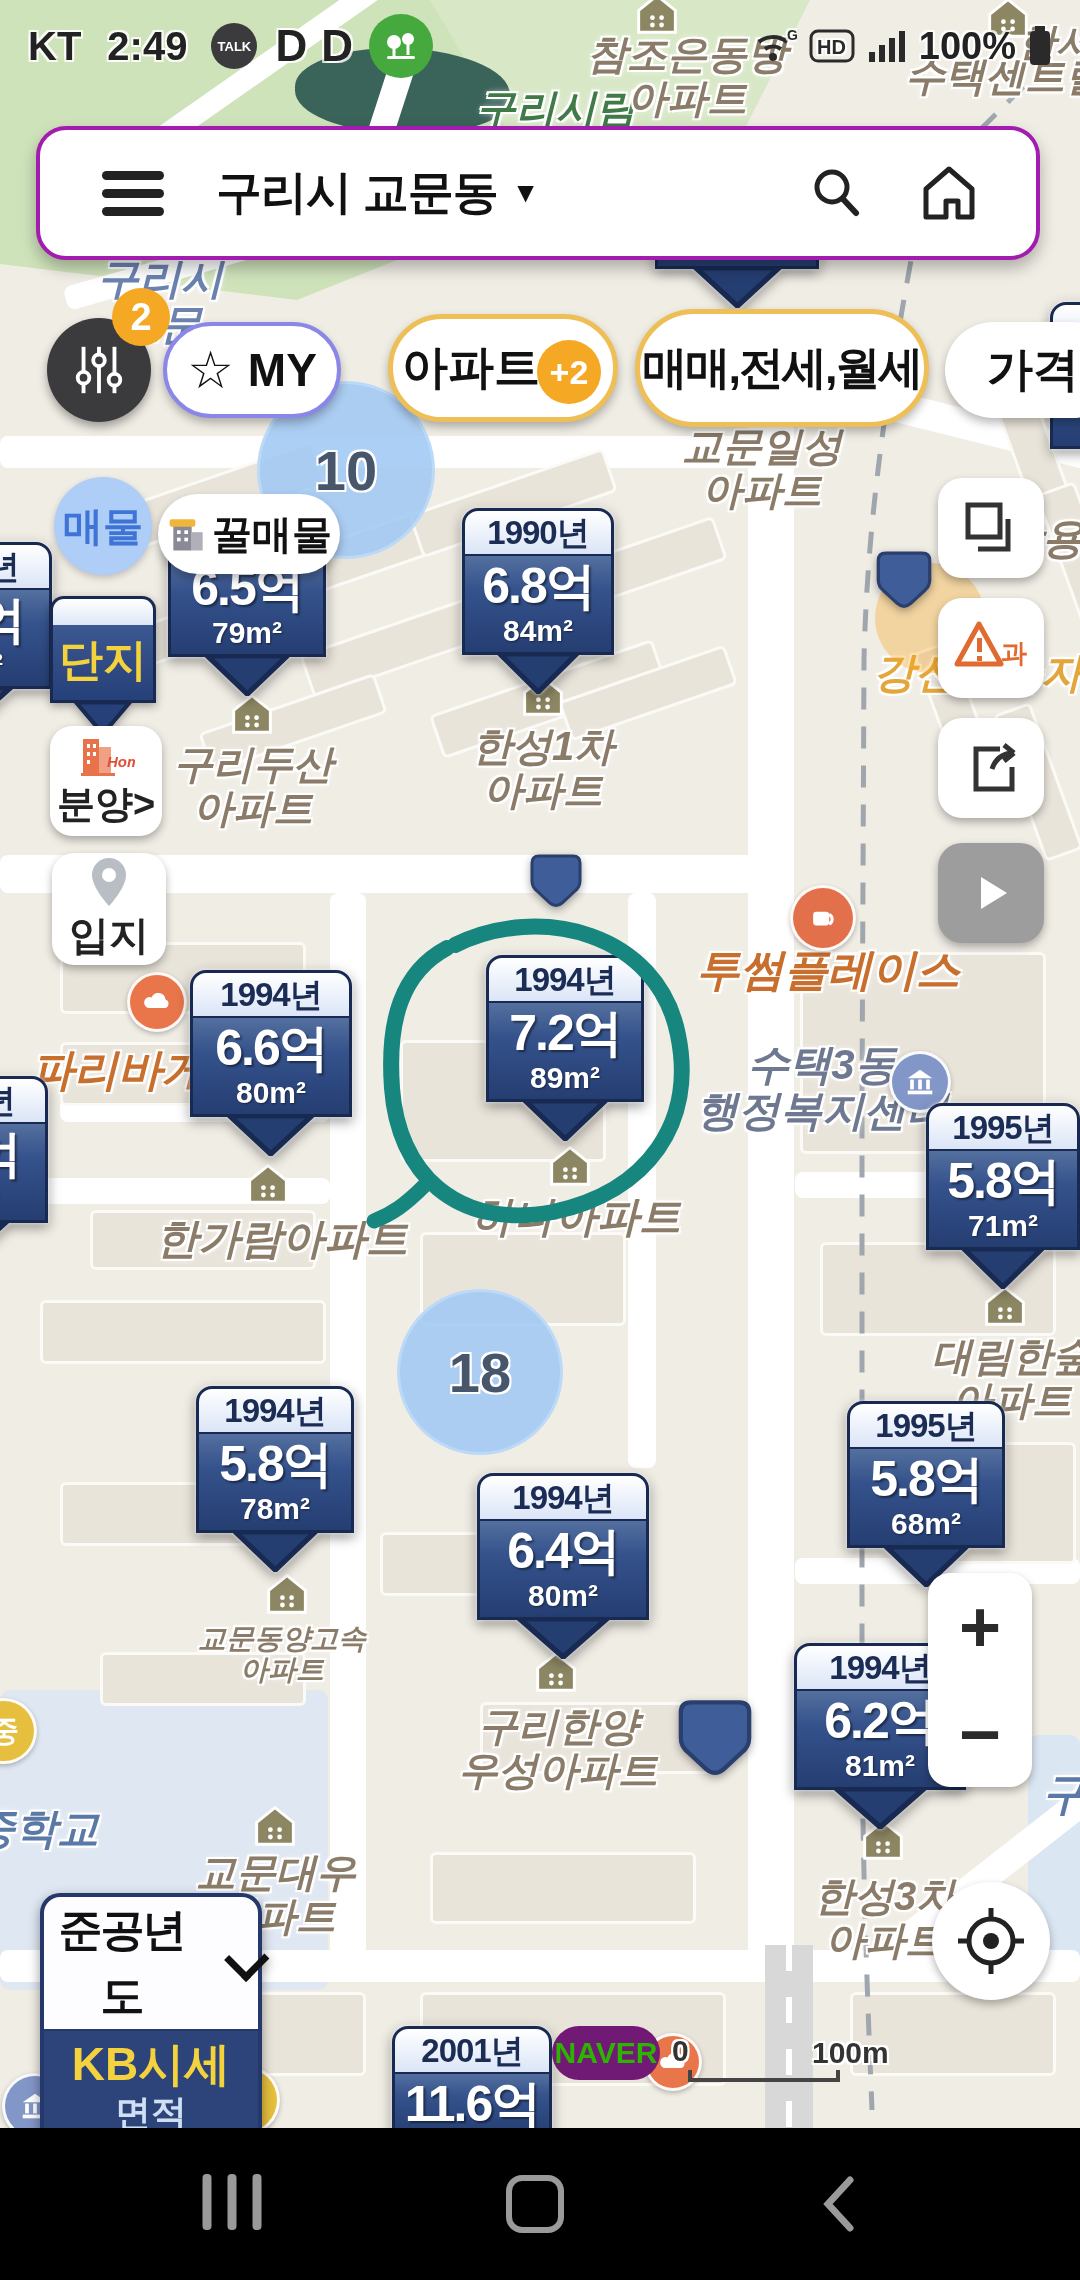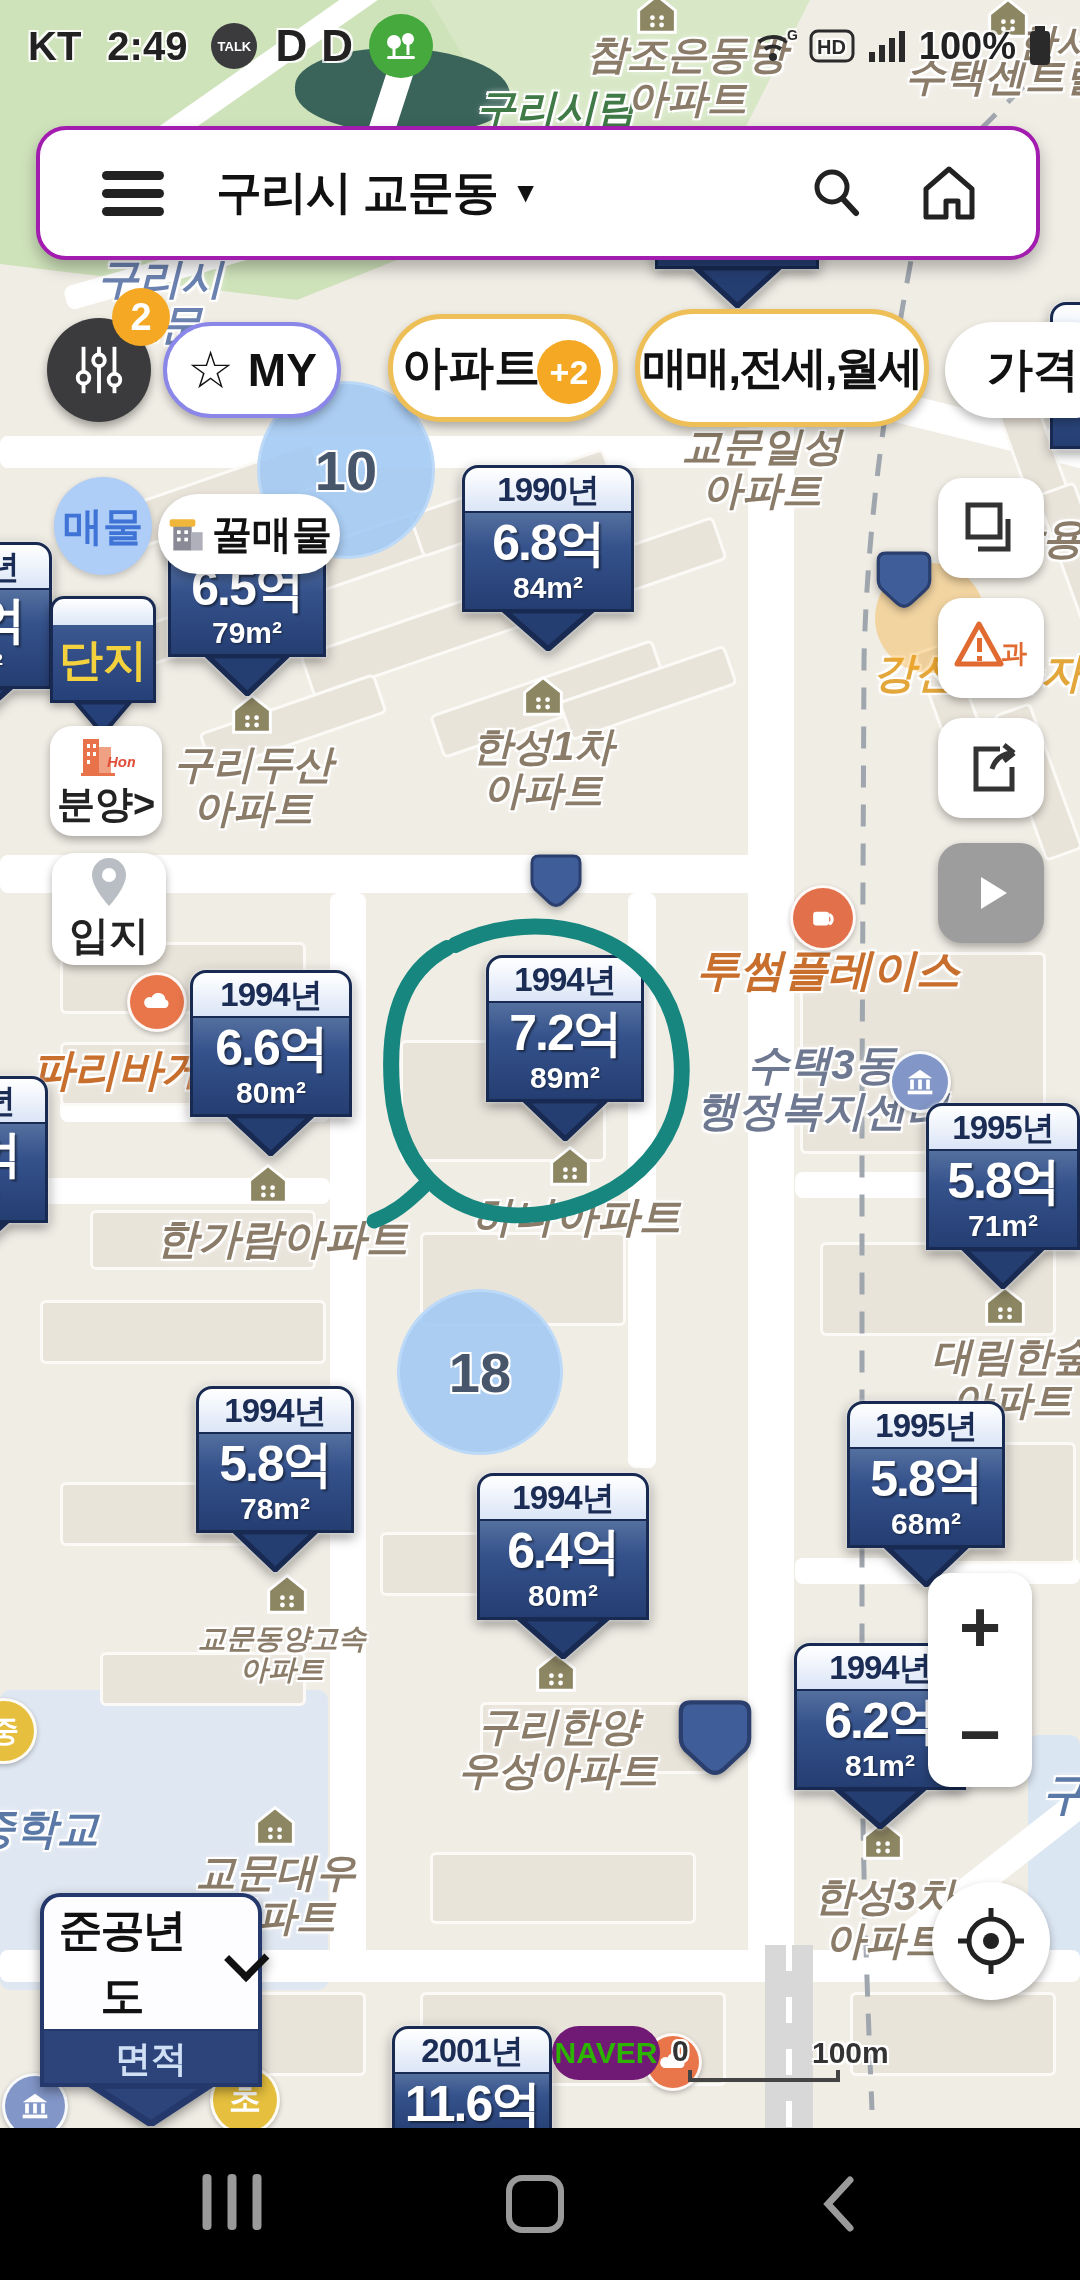--- a/index.html
+++ b/index.html
@@ -402,21 +402,21 @@
         <div class="marker" style="left: 168px; top: 510px; width: 158px;">
           <div class="band">1991년</div>
           <div class="mbody">
             <div class="price">6.5억</div>
             <div class="area">79m²</div>
           </div>
           <svg class="pt" height="40" viewBox="0 0 100 40" preserveAspectRatio="none">
             <polygon points="14,0 86,0 50,38" fill="#253e72" stroke="#182a52" stroke-width="5"></polygon>
           </svg>
         </div>
-        <div class="marker" style="left: 462px; top: 465px; width: 172px;">
+        <div class="marker" style="left: 462px; top: 508px; width: 152px;">
           <div class="band">1990년</div>
           <div class="mbody">
             <div class="price">6.8억</div>
             <div class="area">84m²</div>
           </div>
           <svg class="pt" height="40" viewBox="0 0 100 40" preserveAspectRatio="none">
             <polygon points="14,0 86,0 50,38" fill="#253e72" stroke="#182a52" stroke-width="5"></polygon>
           </svg>
         </div>
         <div class="marker" style="left: -116px; top: 542px; width: 168px;">
@@ -690,20 +690,21 @@
         <line x1="58" y1="37" x2="70" y2="37" stroke="#222" stroke-width="5"></line>
     </svg>
   </div>
 
   <div id="legend">
     <div class="band">
       <span>준공년도</span>
         <span class="chev"></span>
     </div>
     <div class="mbody">
+      <div class="l1">KB시세</div>
       <div class="l2">면적</div>
     </div>
     <svg style="display:block;width:62%;margin:-1px auto 0;" height="40" viewBox="0 0 100 40" preserveAspectRatio="none">
         <polygon points="8,0 92,0 50,38" fill="#2c4479" stroke="#24386b" stroke-width="6"></polygon>
       </svg>
   </div>
 
   <div id="naver-pill">NAVER</div>
   <span class="scale-text" style="left:672px;top:2034px;">0</span>
   <span class="scale-text" style="left:812px;top:2036px;">100m</span>

